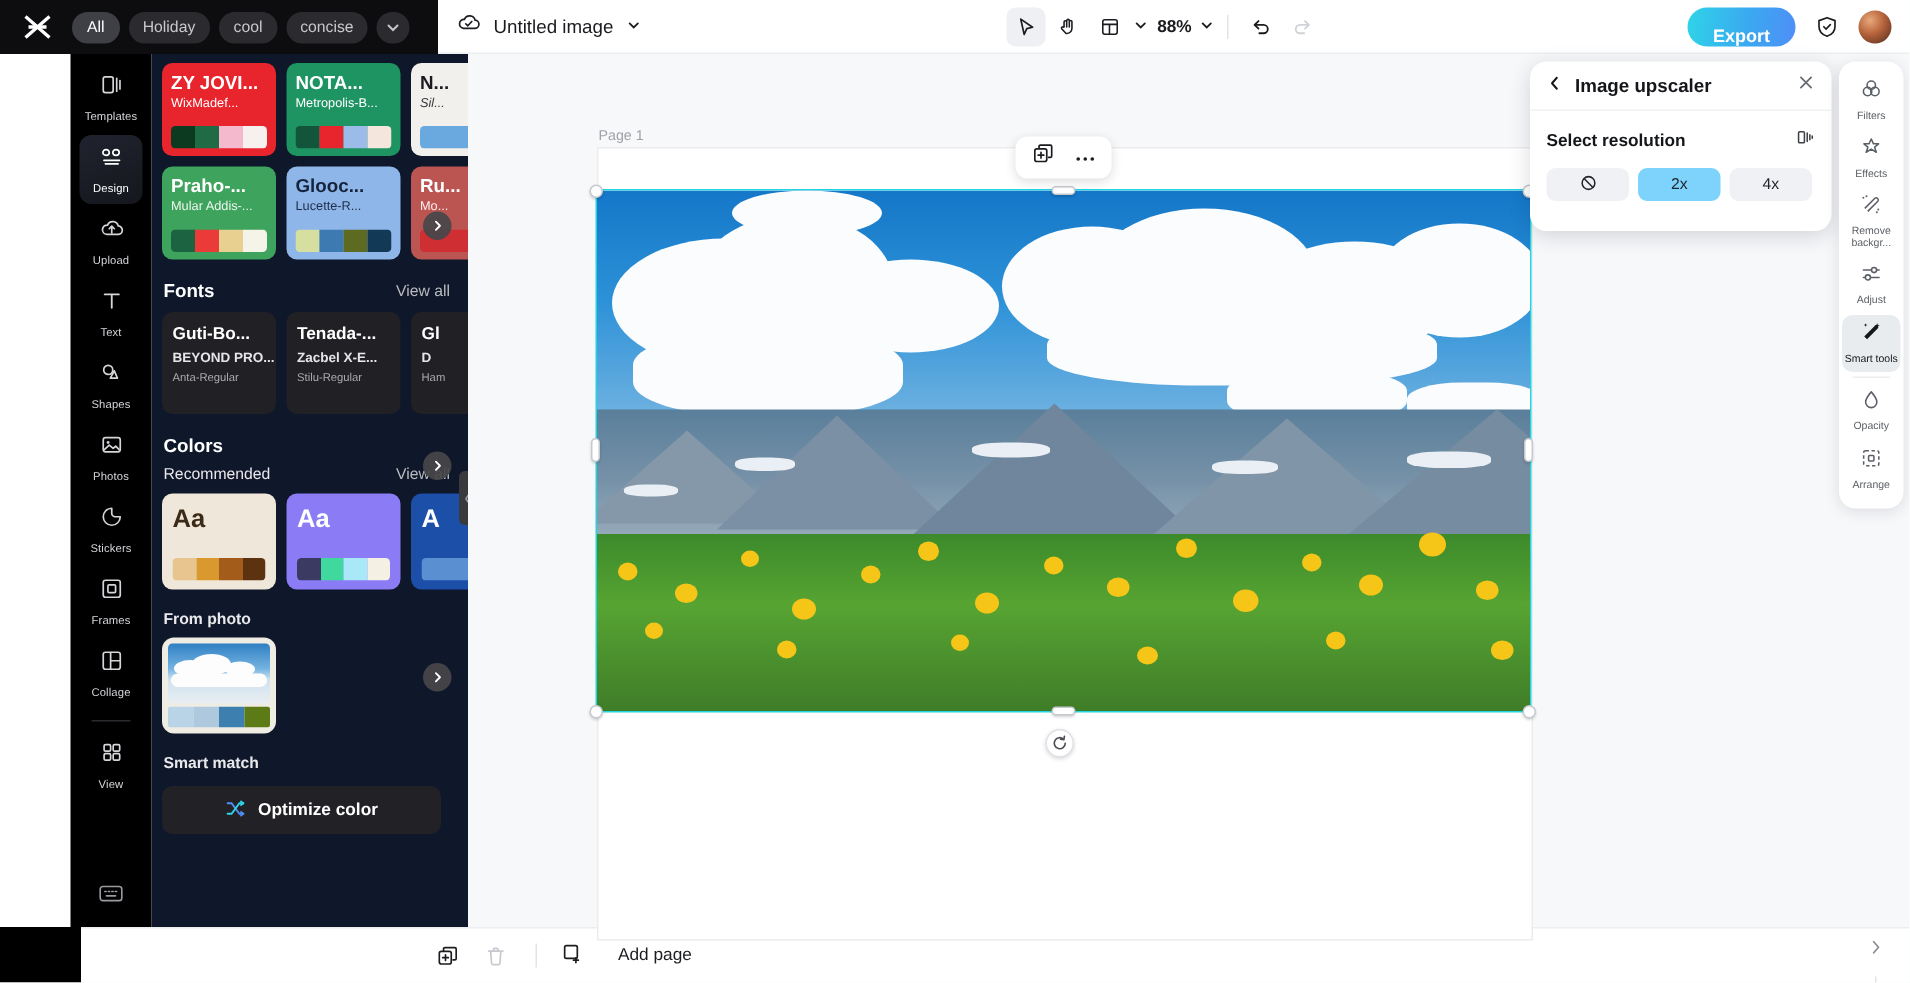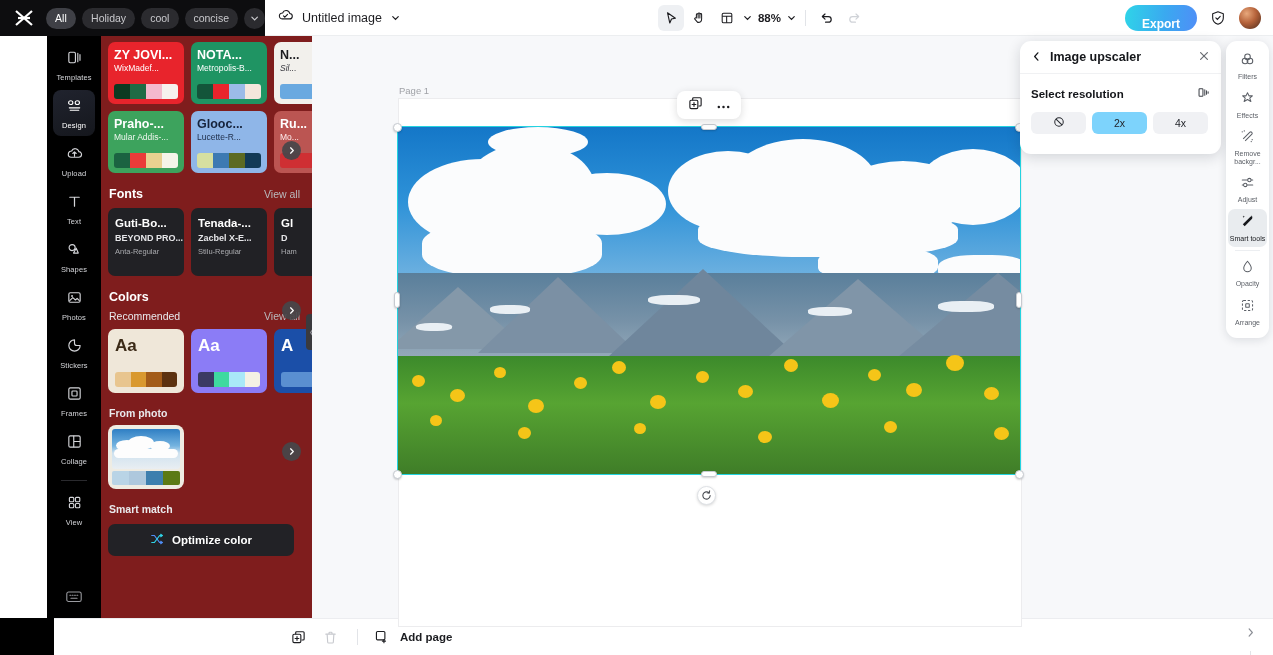--- a/index.html
+++ b/index.html
@@ -6,21 +6,21 @@
   html, body {
     width: 1273px; height: 655px;
     font-family: "Liberation Sans", sans-serif;
     background: #ffffff; overflow: hidden;
   }
   .app { position: relative; width: 1273px; height: 655px; display: flex; flex-direction: column; }
 
   
   .topbar { height: 36px; display: flex; align-items: center; flex: 0 0 36px; }
   .tb-left {
-    width: 265px; height: 36px; background: #0d0d0f;
+    width: 292px; height: 36px; background: #0d0d0f;
     display: flex; align-items: center; gap: 6px; padding-left: 8px;
   }
   .logo-box { width: 34px; height: 36px; display:flex; align-items:center; justify-content:center; }
   .chip {
     height: 21px; padding: 0 10px; border-radius: 11px;
     background: #2b2b2f; color: #c9c9cd; font-size: 10.5px;
     display: flex; align-items: center; justify-content: center; white-space: nowrap;
     max-width: 54px; overflow: hidden;
   }
   .chip.active { background: #3f4046; color: #fff; }
@@ -63,21 +63,21 @@
     display: flex; flex-direction: column; align-items: center; justify-content: center;
     color: #d5d6da; gap: 3px;
   }
   .rail-item.active { background: linear-gradient(160deg,#20232e,#15171d); color: #fff; }
   .rail-lbl { font-size: 7.5px; letter-spacing: .1px; }
   .rail-sep { width: 26px; height: 1px; background: #2a2a2e; margin: 6px 0; }
   .rail-bottom { position: absolute; bottom: 10px; color: #9a9ba0; }
 
   
   .panel {
-    width: 211px; flex: 0 0 211px; background: #7f1d1d; color: #fff;
+    width: 211px; flex: 0 0 211px; background: #0f172a; color: #fff;
     position: relative; overflow: hidden; padding: 0 0 0 7px;
   }
   .tpl-grid { display: grid; grid-template-columns: repeat(3, 76px); gap: 7px; padding-top: 6px; }
   .tpl {
     width: 76px; height: 62px; border-radius: 7px; overflow: hidden;
     padding: 7px 6px 5px 6px; display: flex; flex-direction: column; gap: 2px;
   }
   .tpl .t1 { font-size: 12.5px; font-weight: 800; line-height: 1.05; white-space: nowrap; overflow: hidden; }
   .tpl .t2 { font-size: 8.5px; line-height: 1.1; white-space: nowrap; overflow: hidden; }
   .sw { display: flex; height: 15px; border-radius: 3px; overflow: hidden; margin-top: auto; }
@@ -204,21 +204,21 @@
   .rr-sep { width: 25px; height: 1px; background: #eceef1; margin: 2px 0; }
 
   
   .bottombar {
     height: 37px; flex: 0 0 37px; background: #fff; border-top: 1px solid #ecedf0;
     display: flex; align-items: center; padding: 0 12px; gap: 10px;
   }
   .bb-left { display: flex; align-items: center; gap: 10px; }
   .bb-btn { width: 22px; height: 22px; display:flex; align-items:center; justify-content:center; color:#1c1d21; }
   .bb-btn.dim { color: #c7c9ce; }
-  .addpage { display:flex; align-items:center; gap:11px; font-size:11.5px; font-weight:700; color:#1c1d21; }
+  .addpage { display:flex; align-items:center; gap:23px; font-size:11.5px; font-weight:400; color:#1c1d21; }
   .bb-right { margin-left: auto; display: flex; align-items: center; gap: 9px; flex-direction: column; }
   .pagenum { font-size: 11px; font-weight: 600; color: #1c1d21; }
   .chev { color: #8b8e95; }
   .bb-spacer { width: 265px; }
   .strip-dark { position:absolute; left:0; bottom:0; width:54px; height:37px; background:#000; }
 </style>
 </head>
 <body>
 
 <div class="app">

